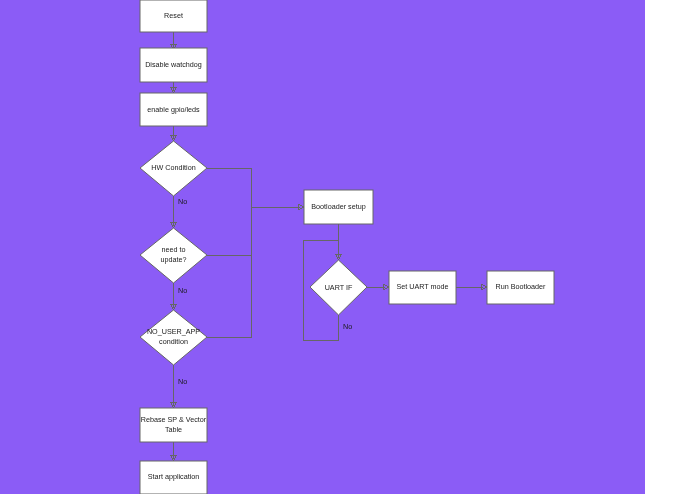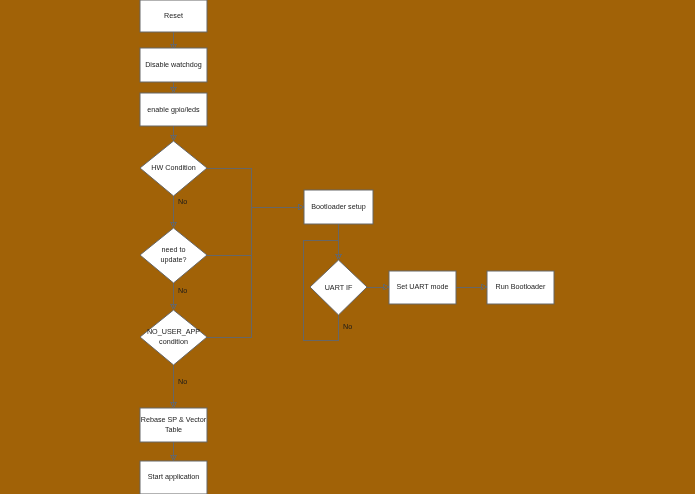--- a/index.html
+++ b/index.html
@@ -2,23 +2,23 @@
 <html><head>
 <meta charset="utf-8">
 <style>
   html, body {
     margin: 0;
     padding: 0;
     background: #ffffff;
   }
   #canvas {
     position: relative;
-    width: 695px;
+    width: 645px;
     height: 494px;
-    background: #a16207;
+    background: #8b5cf6;
     font-family: "Liberation Sans", sans-serif;
     overflow: hidden;
   }
   #flow-svg {
     position: absolute;
     left: 0;
     top: 0;
     width: 695px;
     height: 494px;
   }

